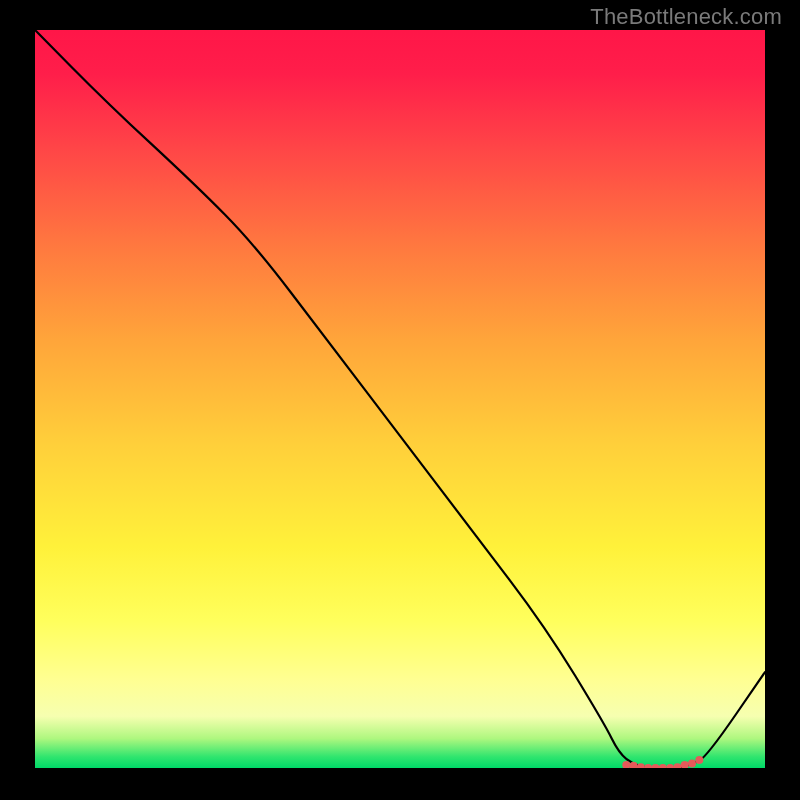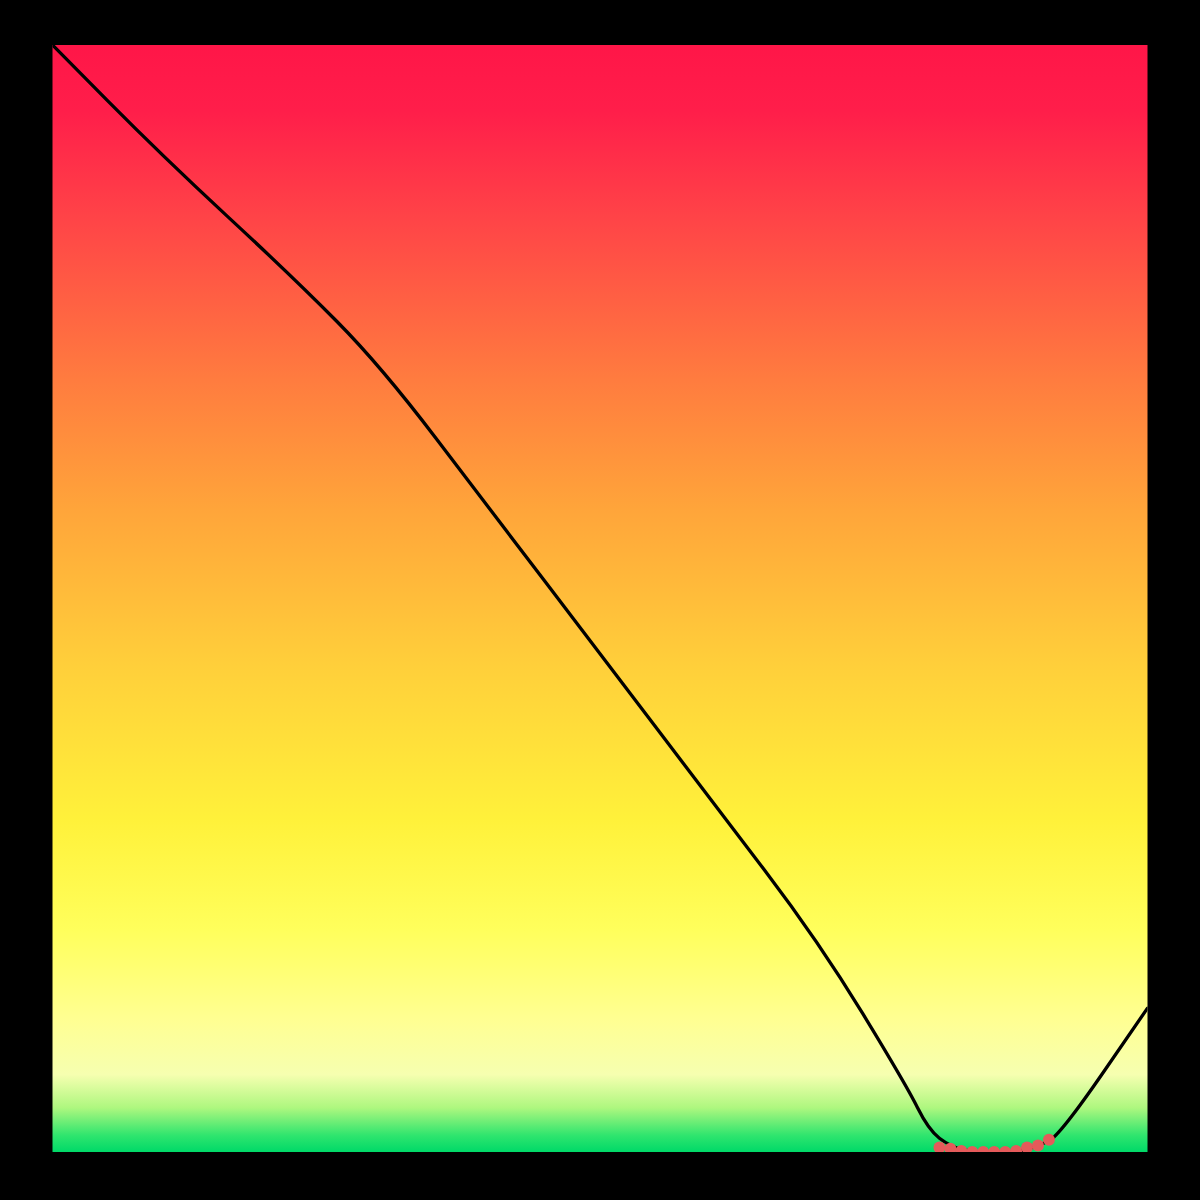--- a/index.html
+++ b/index.html
@@ -65,20 +65,21 @@
     stroke-linecap: round;
     stroke-linejoin: round;
   }
   svg.curve circle {
     fill: #e55a5a;
   }
 </style>
 </head>
 <body>
 <div class="container">
+  <div class="watermark">TheBottleneck.com</div>
   <div class="plot-area">
     <svg class="curve" viewBox="0 0 730 738">
 
     <path d="M 0.0 0.0 Q 0.0 0.0 36.5 36.9 Q 73.0 73.8 116.8 114.4 Q 160.6 155.0 189.8 184.5 Q 219.0 214.0 255.5 262.0 Q 292.0 310.0 328.5 357.9 Q 365.0 405.9 401.5 453.9 Q 438.0 501.8 474.5 549.8 Q 511.0 597.8 540.2 645.8 Q 569.4 693.7 576.7 708.5 Q 584.0 723.2 591.3 728.8 Q 598.6 734.3 605.9 736.2 Q 613.2 738.0 620.5 738.0 Q 627.8 738.0 635.1 738.0 Q 642.4 738.0 649.7 736.2 Q 657.0 734.3 664.3 730.6 Q 671.6 726.9 700.8 684.5 T 730.0 642.1"></path>
         <circle cx="591.3" cy="735.0" r="4"></circle>
         <circle cx="598.6" cy="735.8" r="4"></circle>
         <circle cx="605.9" cy="737.3" r="4"></circle>
         <circle cx="613.2" cy="738.0" r="4"></circle>
         <circle cx="620.5" cy="738.0" r="4"></circle>
         <circle cx="627.8" cy="738.0" r="4"></circle>

